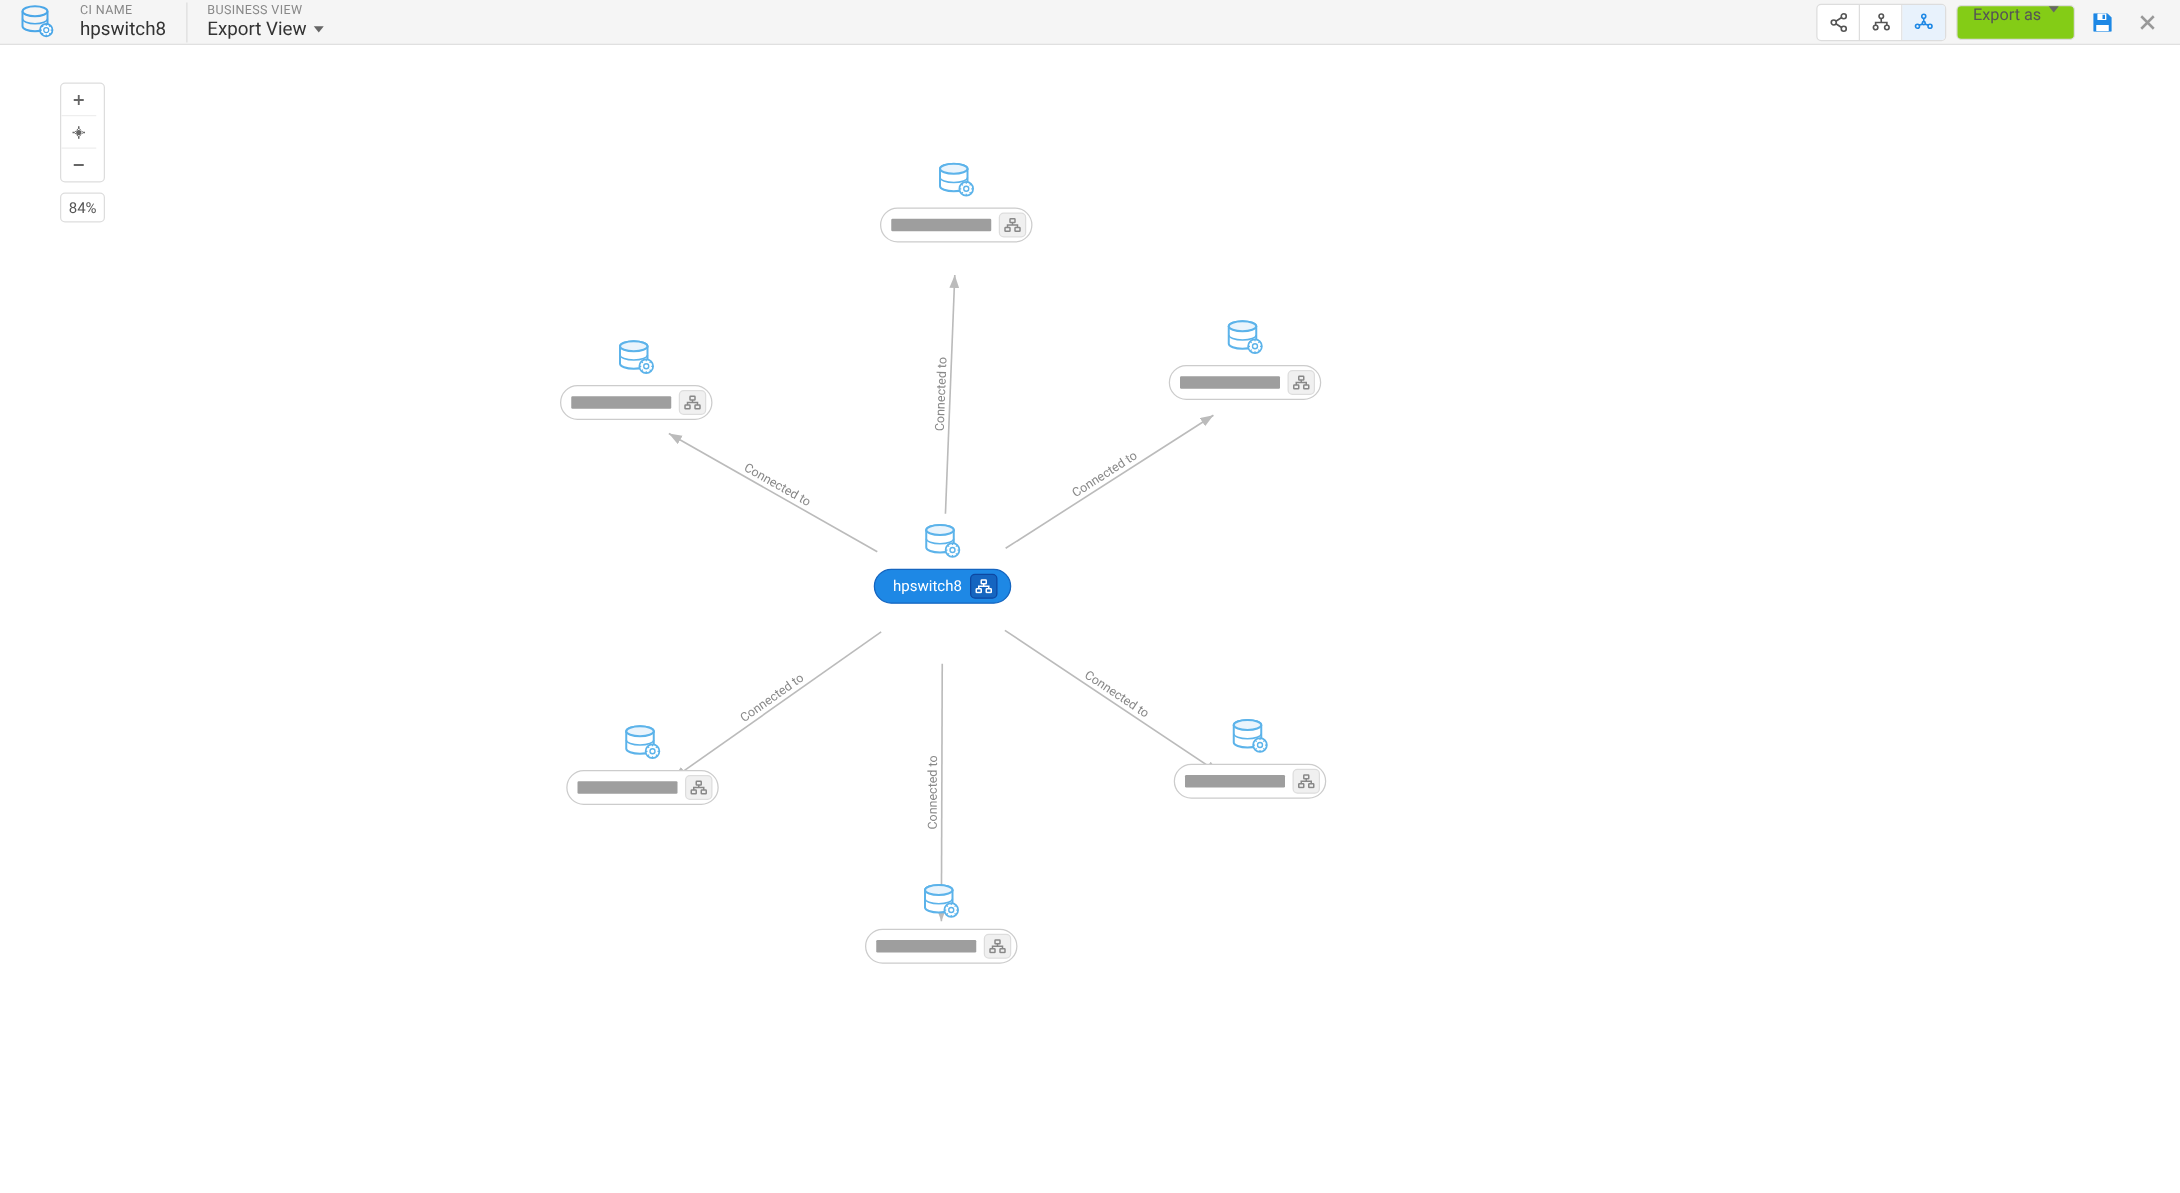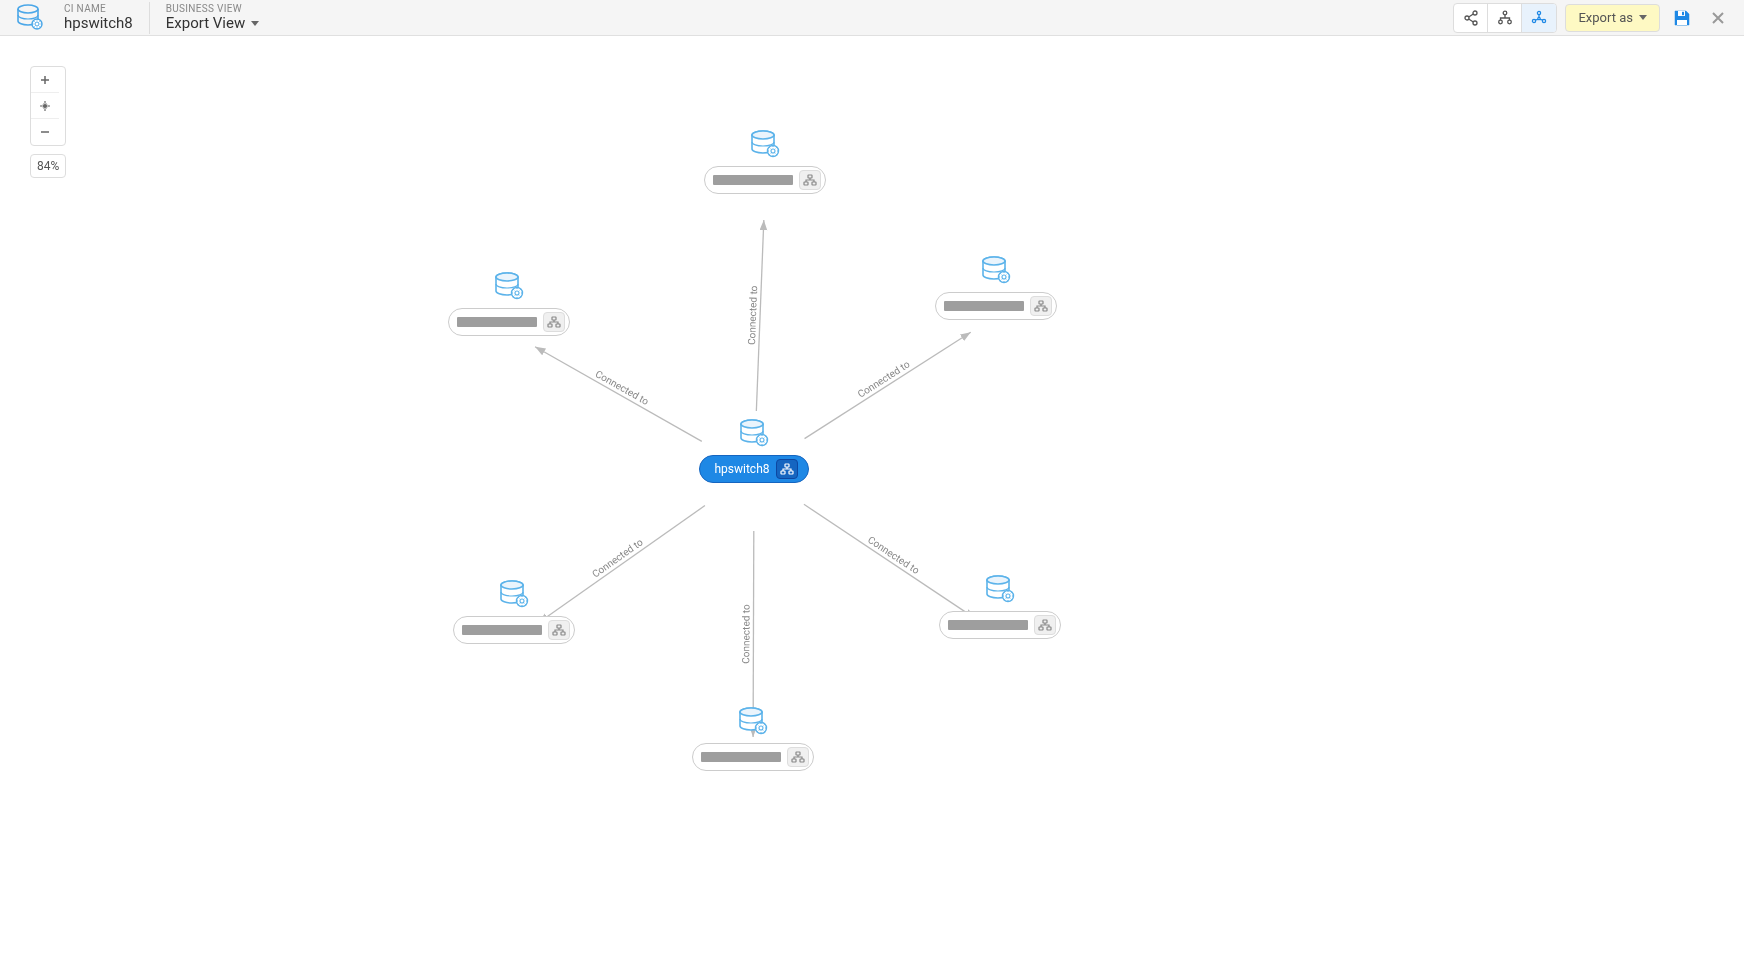--- a/index.html
+++ b/index.html
@@ -19,27 +19,27 @@
   .header-group { display: flex; flex-direction: column; justify-content: center; padding: 0 4px; }
   .header-label { font-size: 10px; color: #888; letter-spacing: 0.3px; }
   .header-value { font-size: 15px; color: #333; display: flex; align-items: center; gap: 6px; }
   .header-divider { width: 1px; height: 32px; background: #ddd; }
   
   .header-right { display: flex; align-items: center; gap: 8px; }
   .icon-toggle-group { display: flex; background: #fff; border: 1px solid #ddd; border-radius: 4px; overflow: hidden; }
   .icon-toggle-btn { width: 34px; height: 28px; display: flex; align-items: center; justify-content: center; cursor: pointer; border-right: 1px solid #ddd; }
   .icon-toggle-btn:last-child { border-right: none; }
   .icon-toggle-btn.active { background: #e8f2fc; }
-  .export-btn { height: 28px; padding: 0 12px; background: #fef9c3; border: 1px solid #ddd; border-radius: 4px; display: flex; align-items: center; gap: 6px; font-size: 13px; color: #555; cursor: pointer; }
+  .export-btn { height: 28px; padding: 0 12px; background: #84cc16; border: 1px solid #ddd; border-radius: 4px; display: flex; align-items: flex-start; gap: 6px; font-size: 13px; color: #555; cursor: pointer; }
   .save-btn-icon { width: 28px; height: 28px; display: flex; align-items: center; justify-content: center; cursor: pointer; }
   .close-btn-icon { width: 28px; height: 28px; display: flex; align-items: center; justify-content: center; cursor: pointer; color: #888; }
   
   .canvas { position: relative; width: 100%; height: calc(100% - 54px); overflow: hidden; background: #fff; }
   
-  .zoom-controls { position: absolute; top: 30px; left: 30px; z-index: 10; }
+  .zoom-controls { position: absolute; top: 30px; left: 48px; z-index: 10; }
   .zoom-btn-group { background: #fff; border: 1px solid #ddd; border-radius: 4px; display: flex; flex-direction: column; overflow: hidden; }
   .zoom-btn { width: 28px; height: 26px; display: flex; align-items: center; justify-content: center; cursor: pointer; border-bottom: 1px solid #eee; font-size: 14px; color: #555; }
   .zoom-btn:last-child { border-bottom: none; }
   .zoom-level { margin-top: 8px; background: #fff; border: 1px solid #ddd; border-radius: 4px; padding: 4px 6px; font-size: 12px; color: #555; text-align: center; }
   
   .svg-canvas { position: absolute; top: 0; left: 0; width: 100%; height: 100%; }
   
   .node { position: absolute; transform: translate(-50%, -50%); display: flex; flex-direction: column; align-items: center; gap: 6px; }
   .node-icon { width: 34px; height: 30px; }
   .node-pill { display: flex; align-items: center; background: #fff; border: 1px solid #ccc; border-radius: 16px; padding: 3px 4px 3px 8px; gap: 6px; min-width: 110px; justify-content: center; }

